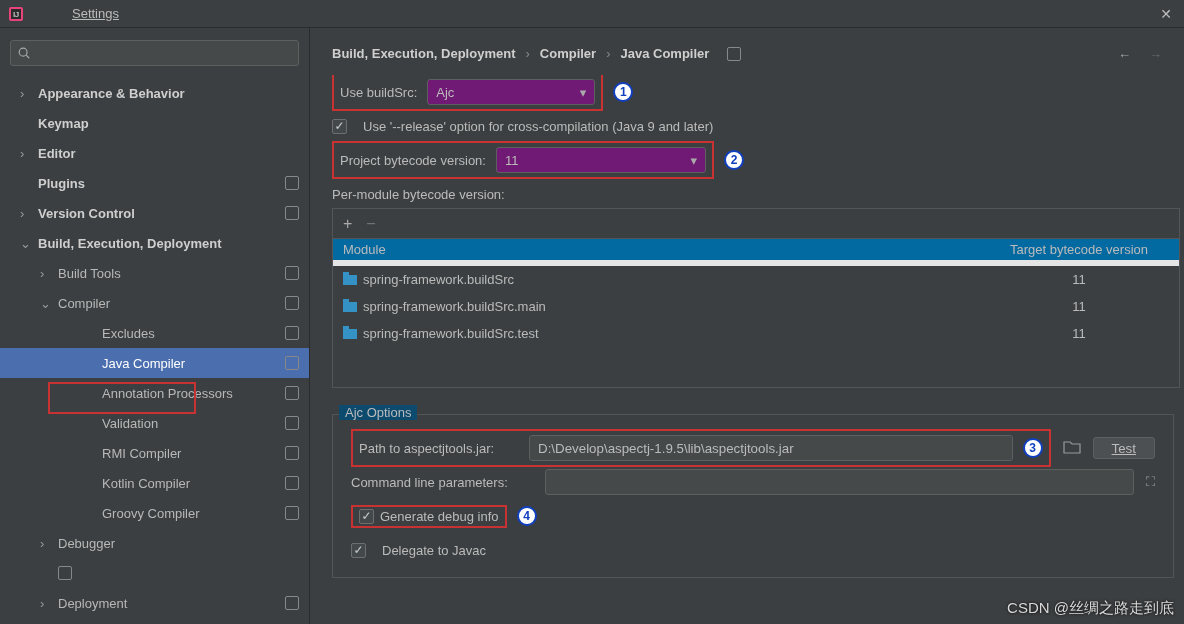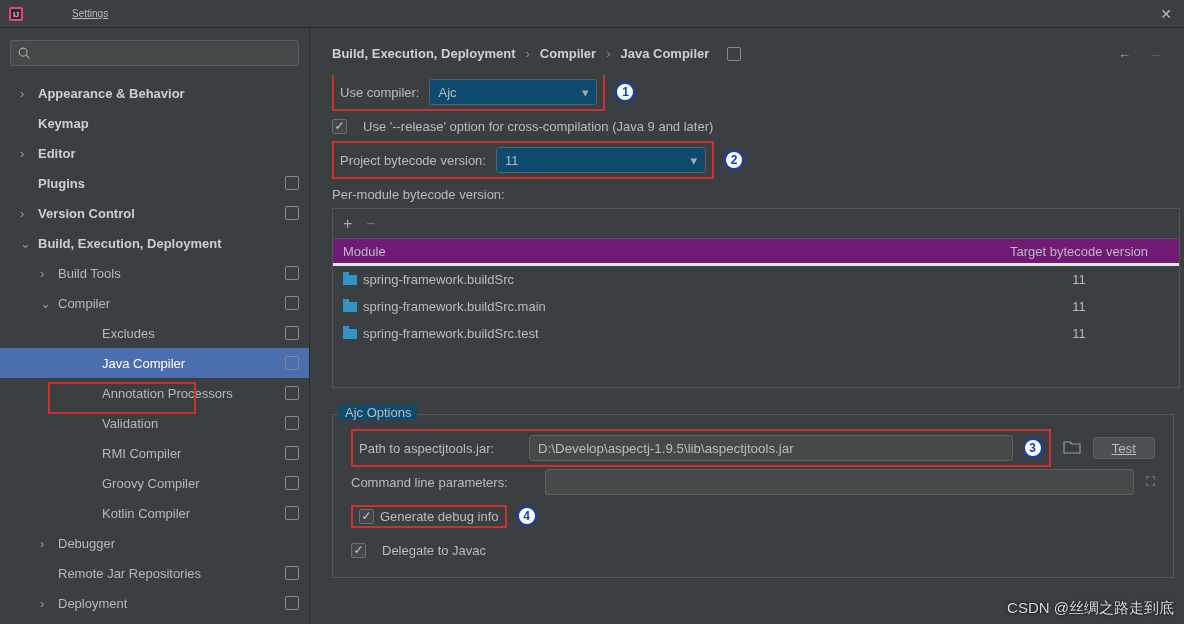--- a/index.html
+++ b/index.html
@@ -21,21 +21,21 @@
   align-items: center;
   padding: 0 8px;
   border-bottom: 1px solid #2b2b2b;
   gap: 40px;
 }
 .titlebar .app-icon {
   width: 16px; height: 16px;
   margin-right: 8px;
   display: flex; align-items: center; justify-content: center;
 }
-.titlebar .title { color: #bbbbbb; font-size: 10px; text-decoration: underline; }
+.titlebar .title { color: #bbbbbb; font-size: 13px; text-decoration: underline; }
 .titlebar .spacer { flex: 1; }
 .titlebar .close { color: #bbbbbb; font-size: 14px; cursor: pointer; padding: 0 4px;}
 .main {
   flex: 1;
   display: flex;
   overflow: hidden;
 }
 .sidebar {
   width: 310px;
   background: #3c3f41;
@@ -123,21 +123,21 @@
   display: flex;
   align-items: center;
   height: 34px;
   gap: 10px;
 }
 .row label { color: #bbbbbb; }
 .dropdown {
   display: flex;
   align-items: center;
   justify-content: space-between;
-  background: #0c4a6e;
+  background: #701a75;
   border: 1px solid #5e6060;
   border-radius: 3px;
   height: 26px;
   padding: 0 8px;
   color: #bbbbbb;
   min-width: 120px;
 }
 .dropdown .caret { color: #aaa; }
 .checkbox {
   width: 15px; height: 15px;
@@ -170,22 +170,22 @@
 .table {
   border: 1px solid #555;
   background: #3c3f41;
 }
 .thead, .trow {
   display: flex;
   height: 27px;
   align-items: center;
 }
 .thead {
-  border-bottom: 3px solid #e5e5e5;
-  background: #701a75;
+  border-bottom: 6px solid #e5e5e5;
+  background: #0369a1;
 }
 .tcell-module { flex: 1; padding-left: 10px; display: flex; align-items: center; gap: 6px;}
 .tcell-target { width: 200px; text-align: center; }
 .module-icon {
   width: 14px; height: 10px;
   background: #3592c4;
   display: inline-block;
   position: relative;
 }
 .module-icon::before {
@@ -336,35 +336,34 @@
           <span class="lbl">Validation</span>
           <span class="gutter-icon"></span>
         </div>
       <div class="tree-item l3">
           <span class="chev none">›</span>
           <span class="lbl">RMI Compiler</span>
           <span class="gutter-icon"></span>
         </div>
       <div class="tree-item l3">
           <span class="chev none">›</span>
+          <span class="lbl">Kotlin Compiler</span>
+          <span class="gutter-icon"></span>
+        </div>
+      <div class="tree-item l3">
+          <span class="chev none">›</span>
           <span class="lbl">Groovy Compiler</span>
           <span class="gutter-icon"></span>
         </div>
-      <div class="tree-item l3">
-          <span class="chev none">›</span>
-          <span class="lbl">Kotlin Compiler</span>
-          <span class="gutter-icon"></span>
-        </div>
       <div class="tree-item l2">
           <span class="chev">›</span>
           <span class="lbl">Debugger</span>
         </div>
       <div class="tree-item l2">
           <span class="chev none">›</span>
-          <span class="lbl">Remote Jar Repositories</span>
           <span class="gutter-icon"></span>
         </div>
       <div class="tree-item l2">
           <span class="chev">›</span>
           <span class="lbl">Deployment</span>
           <span class="gutter-icon"></span>
         </div>
     </div>
     <div class="red-box-tree" style="left:48px; top:354px; width:148px; height:32px;"></div>
   </div>
@@ -383,21 +382,21 @@
       <div class="nav-arrows">
         <span>←</span>
         <span style="opacity:.4">→</span>
       </div>
     </div>
 
     <div class="scroll-content">
 
       <div class="row">
         <div class="redbox" style="display:flex;align-items:center;gap:10px;padding:4px 6px;">
-          <label>Use compiler:</label>
+          <label>Use buildSrc:</label>
           <div class="dropdown" style="width:168px">
             <span>Ajc</span>
             <span class="caret">▾</span>
           </div>
         </div>
         <span class="callout">1</span>
       </div>
 
       <div class="row">
         <span class="checkbox checked"></span>

